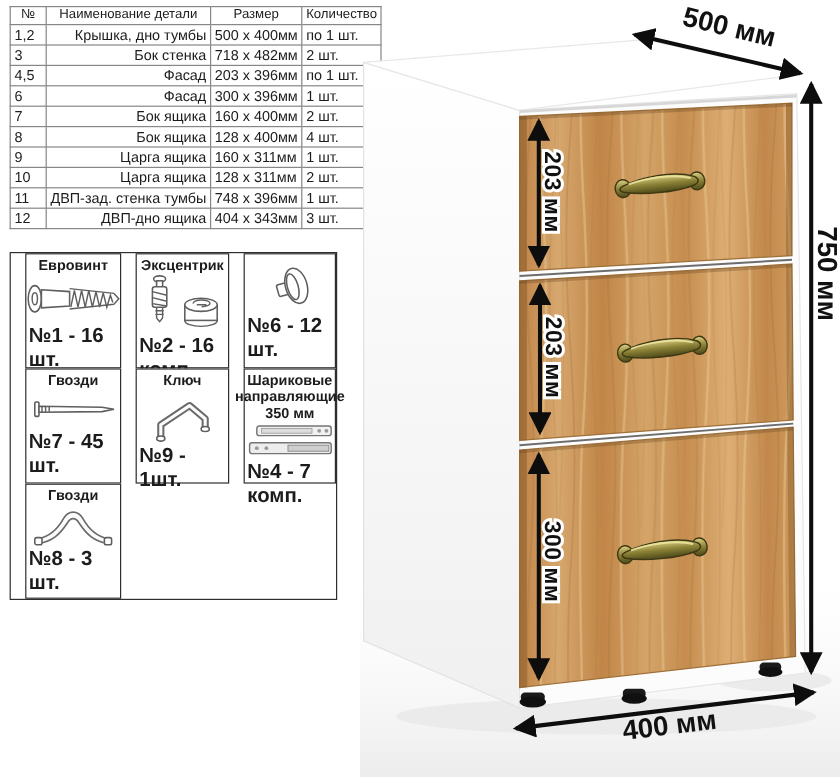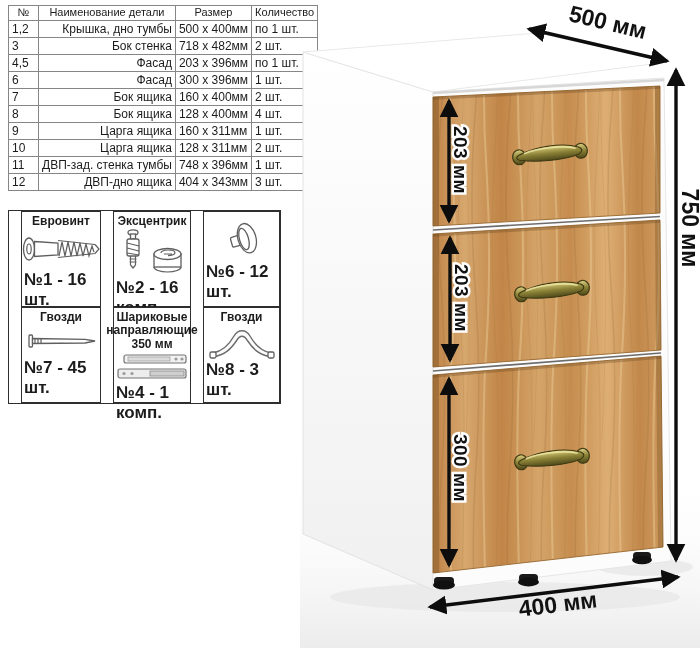--- a/index.html
+++ b/index.html
@@ -169,36 +169,48 @@
       <div class="hw-ic">
           <svg width="76" height="28" viewBox="0 0 76 28">
         <rect class="lineart" x="6" y="8" width="3.5" height="12" rx="1"></rect>
         <path class="lineart" d="M9.5 11.5 L62 12.3 L72 14 L62 16 L9.5 16.5 Z"></path>
         <path class="lineartn" d="M12 11.6 v4.8 M15 11.7 v4.6 M18 11.8 v4.4"></path>
       </svg>
         </div>
       <div class="hw-qty">№7 - 45 шт.</div>
     </div>
 
+    <div class="hw-cell">
+      <div class="hw-title">Ключ</div>
+      <div class="hw-ic">
+          <svg width="62" height="46" viewBox="0 0 62 46">
+        <path d="M13 41 V30 L37 14 L50 25 V33" fill="none" stroke="#6b6b6b" stroke-width="6" stroke-linecap="round" stroke-linejoin="round"></path>
+        <path d="M13 41 V30 L37 14 L50 25 V33" fill="none" stroke="#fcfcfc" stroke-width="2.6" stroke-linecap="round" stroke-linejoin="round"></path>
+        <ellipse class="lineart" cx="13" cy="41.5" rx="3.4" ry="2.1"></ellipse>
+        <ellipse class="lineart" cx="50" cy="33.5" rx="3.4" ry="2.1"></ellipse>
+      </svg>
+        </div>
+      <div class="hw-qty">№9 - 1шт.</div>
+    </div>
 
     <div class="hw-cell">
       <div class="hw-title">Шариковые направляющие 350 мм</div>
       <div class="hw-ic">
           <svg width="80" height="32" viewBox="0 0 80 32">
         <rect x="12" y="4" width="62" height="8" rx="2" fill="#f1f1f1" stroke="#757575" stroke-width="1.2"></rect>
         <rect x="16" y="6" width="42" height="4" fill="#dcdcdc" stroke="#9a9a9a" stroke-width="0.7"></rect>
         <circle cx="64" cy="8" r="1.6" fill="#9a9a9a"></circle>
             <circle cx="70" cy="8" r="1.6" fill="#9a9a9a"></circle>
         <rect x="6" y="18" width="68" height="9" rx="2" fill="#ededed" stroke="#757575" stroke-width="1.2"></rect>
         <rect x="38" y="20" width="34" height="5" fill="#cfcfcf" stroke="#8b8b8b" stroke-width="0.8"></rect>
         <circle cx="12" cy="22.5" r="1.6" fill="#9a9a9a"></circle>
             <circle cx="20" cy="22.5" r="1.6" fill="#9a9a9a"></circle>
       </svg>
         </div>
-      <div class="hw-qty">№4 - 1 комп.</div>
+      <div class="hw-qty">№4 - 7 комп.</div>
     </div>
 
     <div class="hw-cell">
       <div class="hw-title">Гвозди</div>
       <div class="hw-ic">
           <svg width="70" height="36" viewBox="0 0 70 36">
         <path d="M6 29 C16 27 22 21 27 12 C31 5 39 5 43 12 C48 21 54 27 64 29 L64 33 C52 31 46 25 40 16 C37 11 33 11 30 16 C24 25 18 31 6 33 Z" fill="#fbfbfb" stroke="#6b6b6b" stroke-width="1.4"></path>
         <rect class="lineart" x="3" y="28" width="6" height="6" rx="1.5"></rect>
         <rect class="lineart" x="61" y="28" width="6" height="6" rx="1.5"></rect>
       </svg>

